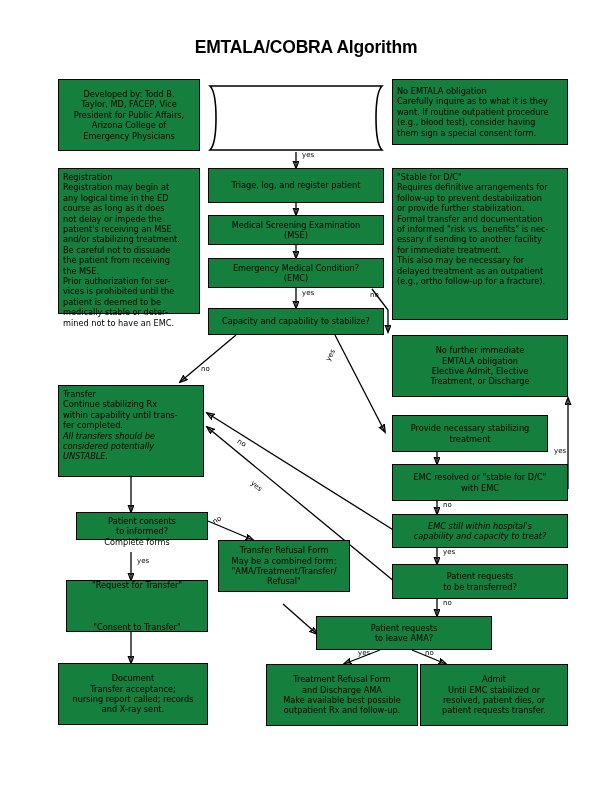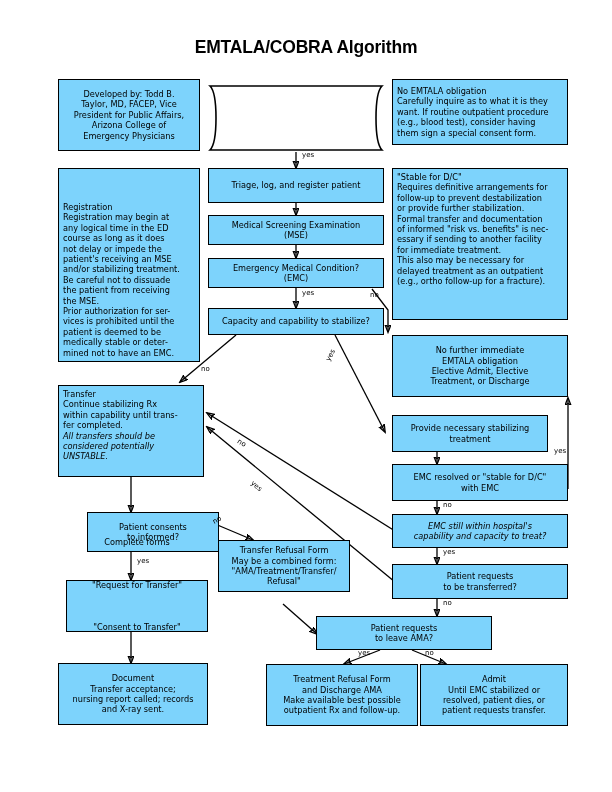--- a/index.html
+++ b/index.html
@@ -30,21 +30,21 @@
     font-family: "Liberation Sans", sans-serif;
     font-weight: bold;
     font-size: 19px;
     letter-spacing: -0.2px;
     transform: scaleX(0.92);
   }
   .box {
     position: absolute;
     box-sizing: border-box;
     border: 1.4px solid #000;
-    background: #7dd3fc;
+    background: #15803d;
     font-size: 8.2px;
     line-height: 10.4px;
     text-align: center;
     display: flex;
     flex-direction: column;
     justify-content: center;
     align-items: center;
     padding: 2px 3px;
     z-index: 3;
   }
@@ -159,21 +159,21 @@
   </div>
 
   <div class="box left" style="left:392px; top:79px; width:176px; height:66px;">
     <p>No EMTALA obligation</p>
     <p>Carefully inquire as to what it is they</p>
     <p>want. If routine outpatient procedure</p>
     <p>(e.g., blood test), consider having</p>
     <p>them sign a special consent form.</p>
   </div>
 
-  <div class="box left" style="left:58px; top:168px; width:142px; height:194px; justify-content:flex-end;">
+  <div class="box left" style="left:58px; top:168px; width:142px; height:146px; justify-content:flex-start;">
     <p>Registration</p>
     <p>Registration may begin at</p>
     <p>any logical time in the ED</p>
     <p>course as long as it does</p>
     <p>not delay or impede the</p>
     <p>patient's receiving an MSE</p>
     <p>and/or stabilizing treatment.</p>
     <p>Be careful not to dissuade</p>
     <p>the patient from receiving</p>
     <p>the MSE.</p>
@@ -246,21 +246,21 @@
   <div class="box" style="left:392px; top:514px; width:176px; height:34px;font-style:italic;">
     <p>EMC still within hospital's</p>
     <p>capability and capacity to treat?</p>
   </div>
 
   <div class="box" style="left:392px; top:564px; width:176px; height:35px;">
     <p>Patient requests</p>
     <p>to be transferred?</p>
   </div>
 
-  <div class="box" style="left:87px; top:512px; width:132px; height:40px;">
+  <div class="box" style="left:76px; top:512px; width:132px; height:28px;">
     <p>Patient consents</p>
     <p>to informed?</p>
   </div>
 
   <div class="box" style="left:218px; top:540px; width:132px; height:52px;">
     <p>Transfer Refusal Form</p>
     <p>May be a combined form:</p>
     <p>"AMA/Treatment/Transfer/</p>
     <p>Refusal"</p>
   </div>

